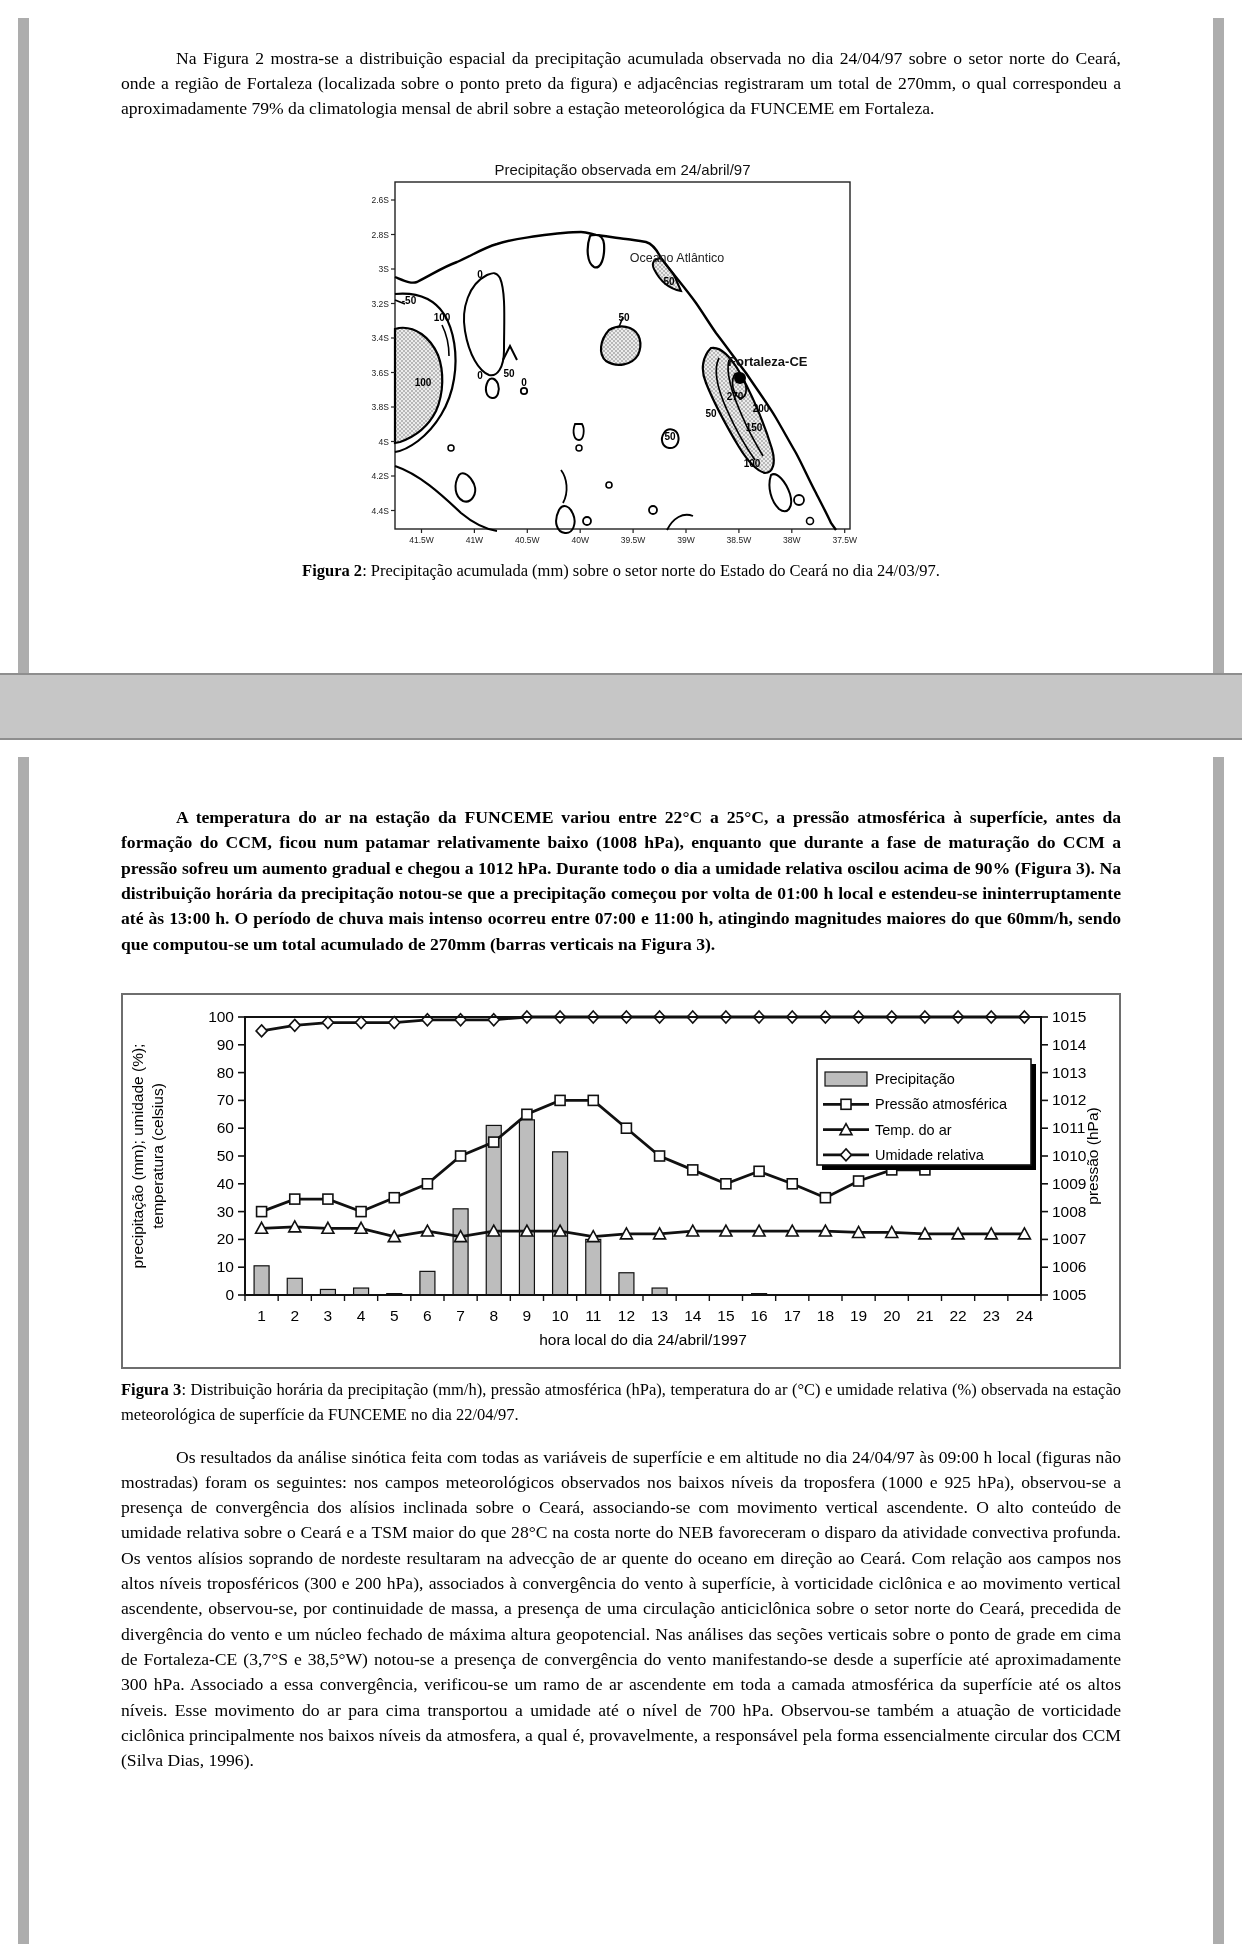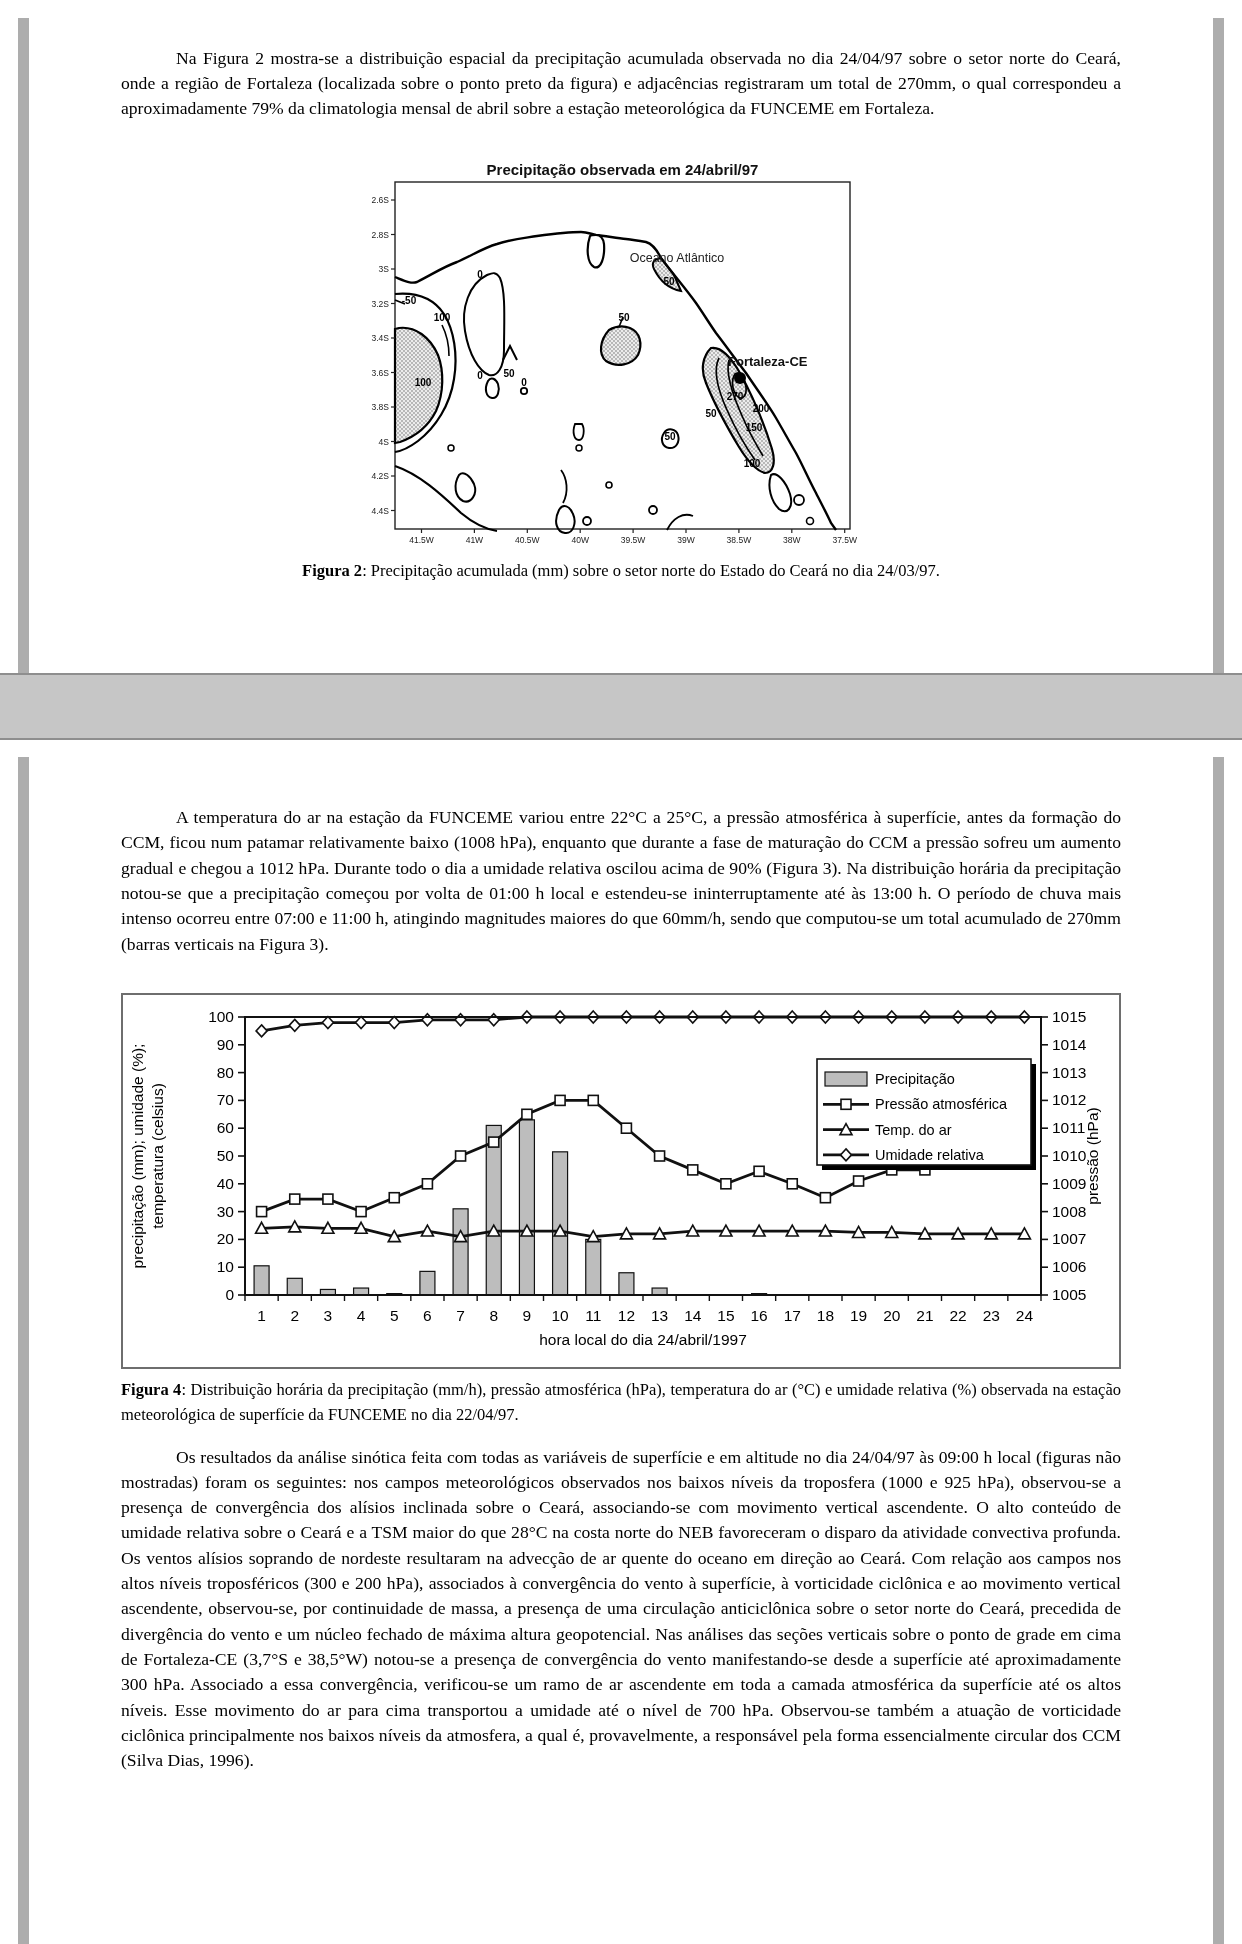--- a/index.html
+++ b/index.html
@@ -12,27 +12,27 @@
   .page-2{height:1222px;}
   .edge-strip{position:absolute;top:0;bottom:0;width:11px;background:#adadad;}
   .edge-strip.left{left:18px;}
   .edge-strip.right{left:1213px;}
   .page-gap{width:1242px;height:67px;background:#c6c6c6;border-top:2px solid #8e8e8e;border-bottom:2px solid #8e8e8e;box-sizing:border-box;}
   .para{
     width:1000px;margin-left:121px;text-align:justify;text-indent:55px;
     font-size:17.6px;line-height:25.3px;
   }
   .para-1{padding-top:28px;}
-  .para-2{padding-top:48px;}
+  .para-2{padding-top:48px;font-weight:bold;}
   .para-3{}
   
   .fig2-wrap{margin-top:40px;}
   .fig2-title{
     width:455px;margin-left:395px;text-align:center;
-    font-family:"Liberation Sans",sans-serif;font-weight:bold;font-size:15px;color:#111;
+    font-family:"Liberation Sans",sans-serif;font-weight:normal;font-size:15px;color:#111;
   }
   #fig2svg{display:block;margin-left:347px;}
   .map-tick{font-family:"Liberation Sans",sans-serif;font-size:8.5px;fill:#222;}
   .map-clabel{font-family:"Liberation Sans",sans-serif;font-size:10px;font-weight:bold;fill:#000;}
   .map-ocean{font-family:"Liberation Sans",sans-serif;font-size:12.5px;fill:#222;}
   .map-city{font-family:"Liberation Sans",sans-serif;font-size:13px;font-weight:bold;fill:#111;}
   .caption{width:1000px;margin-left:121px;font-size:16.5px;line-height:25px;}
   .caption-2{text-align:center;margin-top:2px;}
   .caption-3{text-align:justify;margin-top:8px;}
   
@@ -376,17 +376,17 @@
         <line x1="700" y1="134.6" x2="746" y2="134.6" stroke="#111111" stroke-width="2.8"></line>
         <path d="M723,128.6L729,139.6L717,139.6Z" fill="#ffffff" stroke="#111111" stroke-width="1.6"></path>
         <text x="752" y="139.6" class="legend-t">Temp. do ar</text>
         <line x1="700" y1="159.9" x2="746" y2="159.9" stroke="#111111" stroke-width="2.8"></line>
         <path d="M723,153.9L728.5,159.9L723,165.9L717.5,159.9Z" fill="#ffffff" stroke="#111111" stroke-width="1.6"></path>
         <text x="752" y="164.9" class="legend-t">Umidade relativa</text>
       </svg>
   </div>
 
   <div class="caption caption-3">
-    <b class="capb">Figura 4</b><span>: Distribuição horária da precipitação (mm/h), pressão atmosférica (hPa), temperatura do ar (°C) e umidade relativa (%) observada na estação meteorológica de superfície da FUNCEME no dia 22/04/97.</span>
+    <b class="capb">Figura 3</b><span>: Distribuição horária da precipitação (mm/h), pressão atmosférica (hPa), temperatura do ar (°C) e umidade relativa (%) observada na estação meteorológica de superfície da FUNCEME no dia 22/04/97.</span>
   </div>
 
   <p class="para para-3">Os resultados da análise sinótica feita com todas as variáveis de superfície e em altitude no dia 24/04/97 às 09:00 h local (figuras não mostradas) foram os seguintes: nos campos meteorológicos observados nos baixos níveis da troposfera (1000 e 925 hPa), observou-se a presença de convergência dos alísios inclinada sobre o Ceará, associando-se com movimento vertical ascendente. O alto conteúdo de umidade relativa sobre o Ceará e a TSM maior do que 28°C na costa norte do NEB favoreceram o disparo da atividade convectiva profunda. Os ventos alísios soprando de nordeste resultaram na advecção de ar quente do oceano em direção ao Ceará. Com relação aos campos nos altos níveis troposféricos (300 e 200 hPa), associados à convergência do vento à superfície, à vorticidade ciclônica e ao movimento vertical ascendente, observou-se, por continuidade de massa, a presença de uma circulação anticiclônica sobre o setor norte do Ceará, precedida de divergência do vento e um núcleo fechado de máxima altura geopotencial. Nas análises das seções verticais sobre o ponto de grade em cima de Fortaleza-CE (3,7°S e 38,5°W) notou-se a presença de convergência do vento manifestando-se desde a superfície até aproximadamente 300 hPa. Associado a essa convergência, verificou-se um ramo de ar ascendente em toda a camada atmosférica da superfície até os altos níveis. Esse movimento do ar para cima transportou a umidade até o nível de 700 hPa. Observou-se também a atuação de vorticidade ciclônica principalmente nos baixos níveis da atmosfera, a qual é, provavelmente, a responsável pela forma essencialmente circular dos CCM (Silva Dias, 1996).</p>
 </div>
 
 </body></html>

